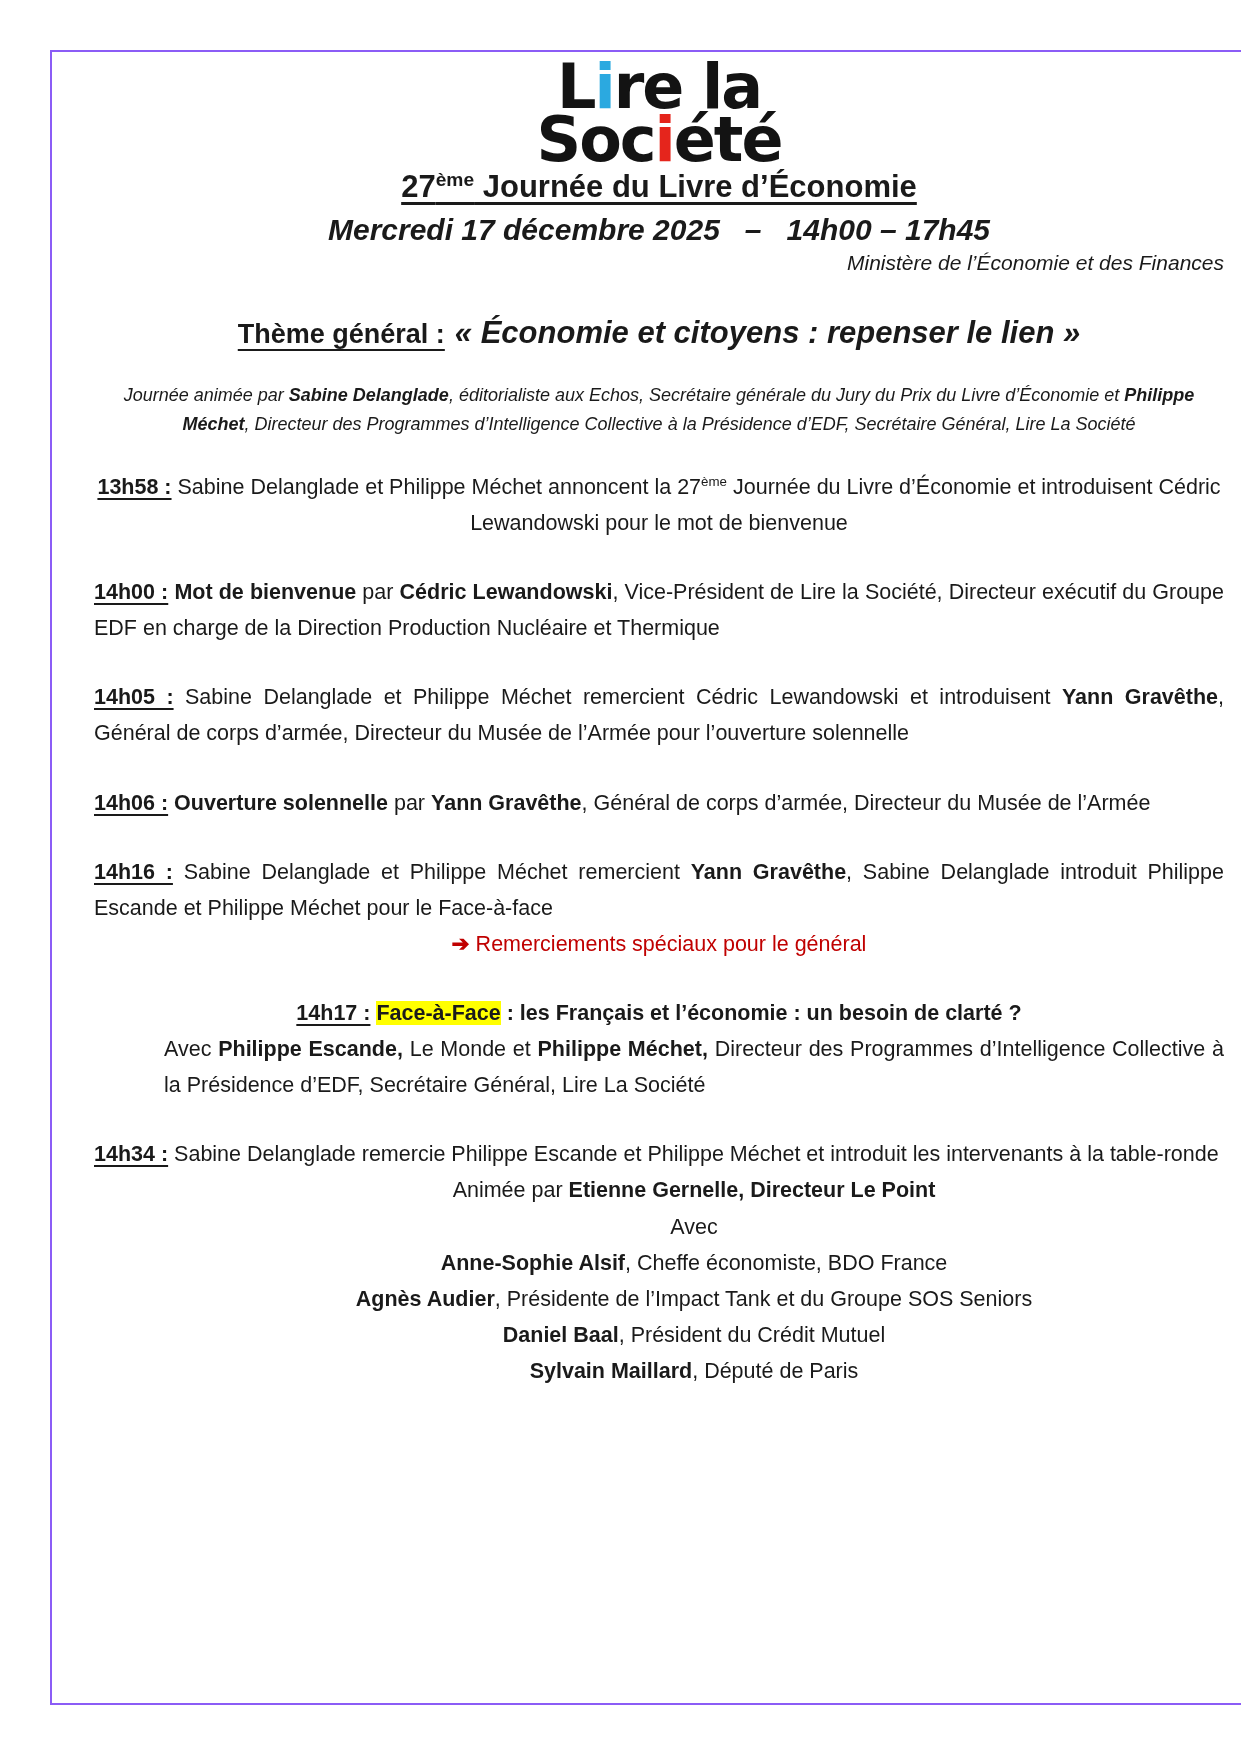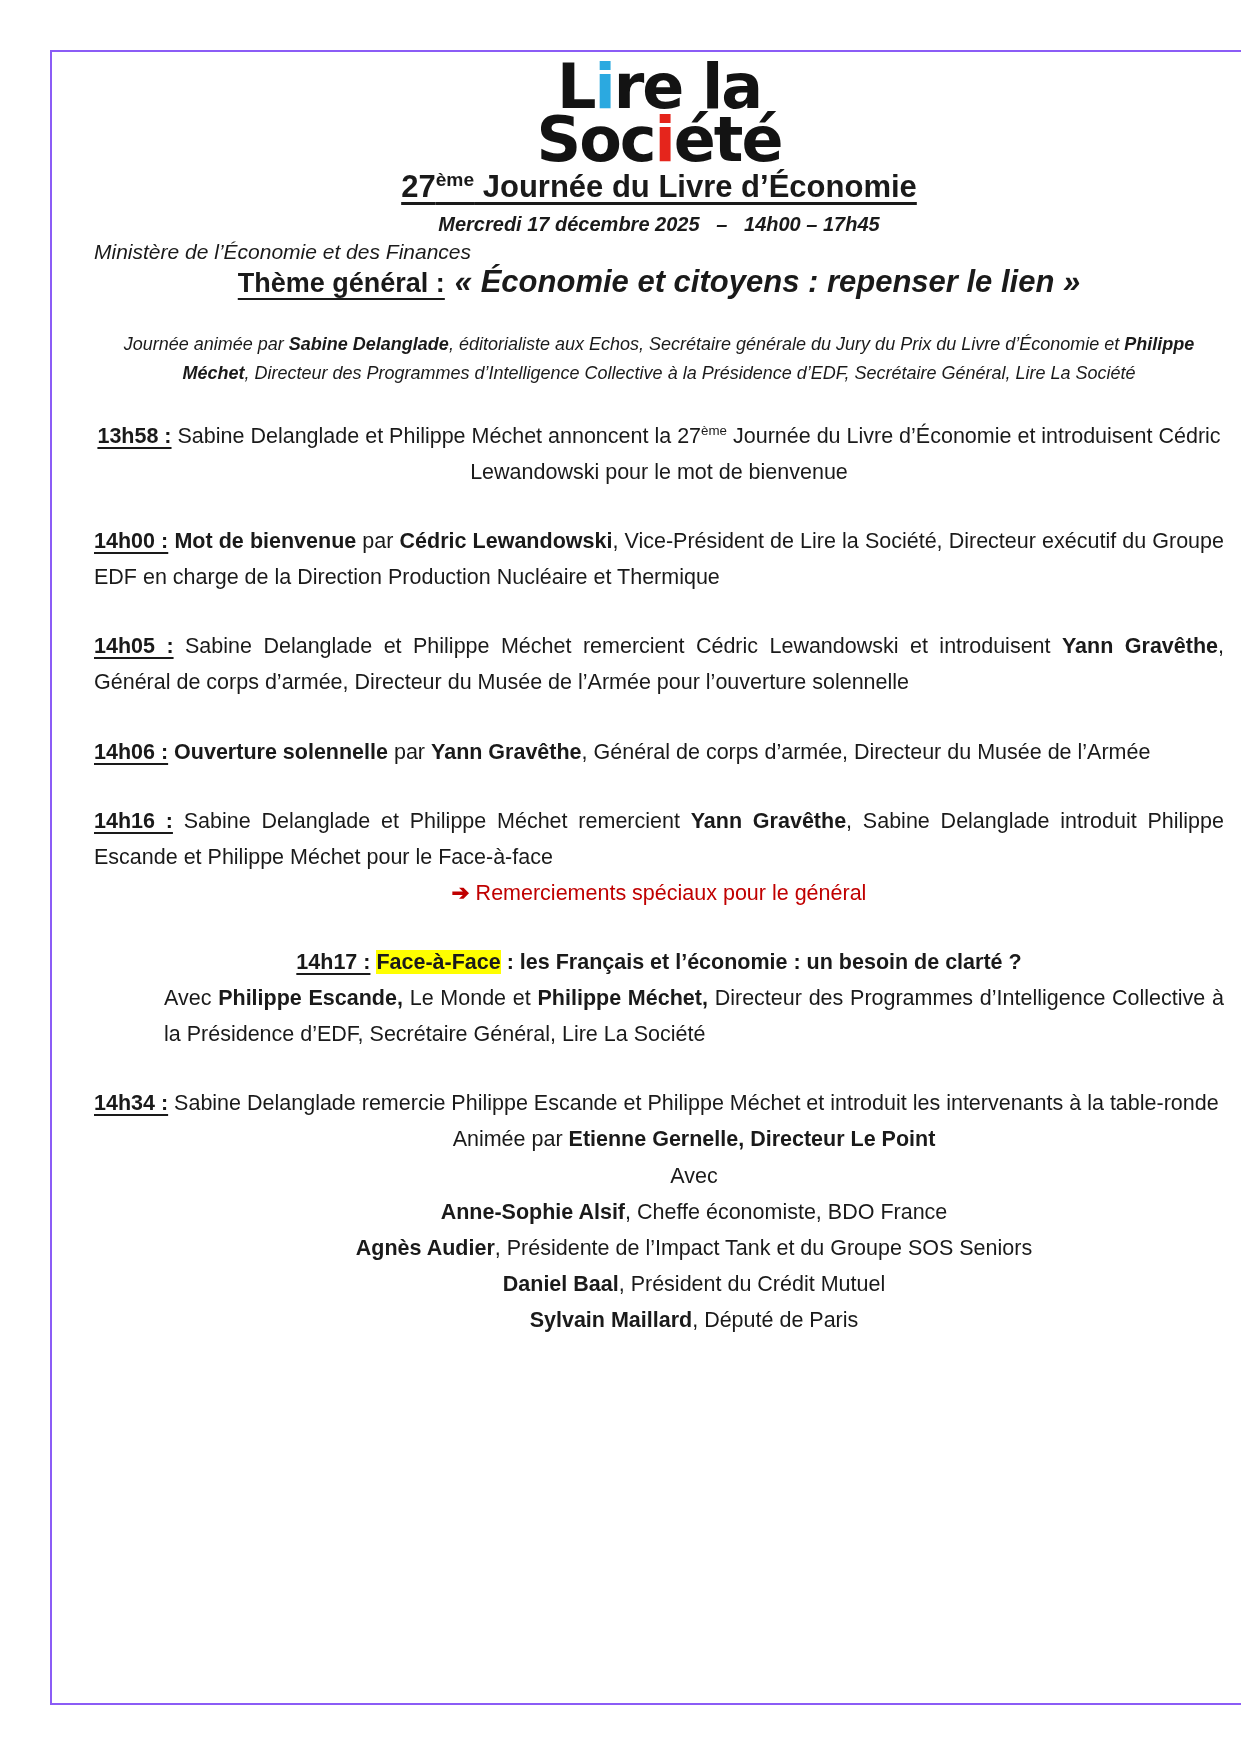--- a/index.html
+++ b/index.html
@@ -29,28 +29,28 @@
   .logo .c-b{color:var(--logo-blue);}
   .logo .c-r{color:var(--logo-red);}
   
   .title{
     text-align:center;margin-top:2px;
     font-size:31px;font-weight:bold;
   }
   .title-inner{text-decoration:underline;text-underline-offset:5px;}
   .date{
     text-align:center;margin-top:8px;
-    font-size:20px;font-weight:bold;font-style:italic;
+    font-size:30px;font-weight:bold;font-style:italic;
     white-space:pre-wrap;
   }
   .venue{
-    text-align:left;margin-top:4px;
+    text-align:right;margin-top:4px;
     font-size:21px;font-style:italic;
   }
-  .theme{text-align:center;}
+  .theme{text-align:center;margin-top:40px;}
   .theme-label{
     font-size:27px;font-weight:bold;
     text-decoration:underline;text-underline-offset:6px;
   }
   .theme-quote{
     font-size:31px;font-weight:bold;font-style:italic;
     margin-left:10px;
   }
   .intro{
     text-align:center;margin-top:30px;

